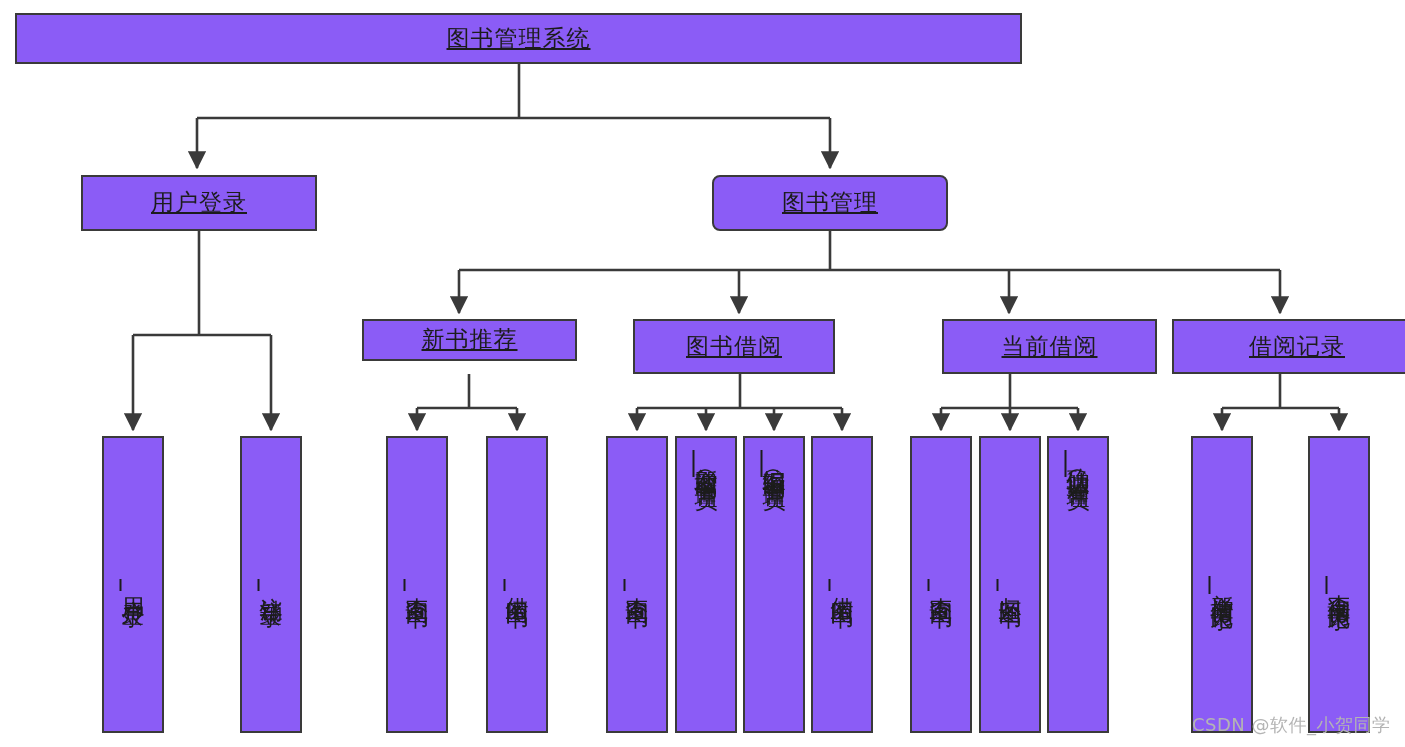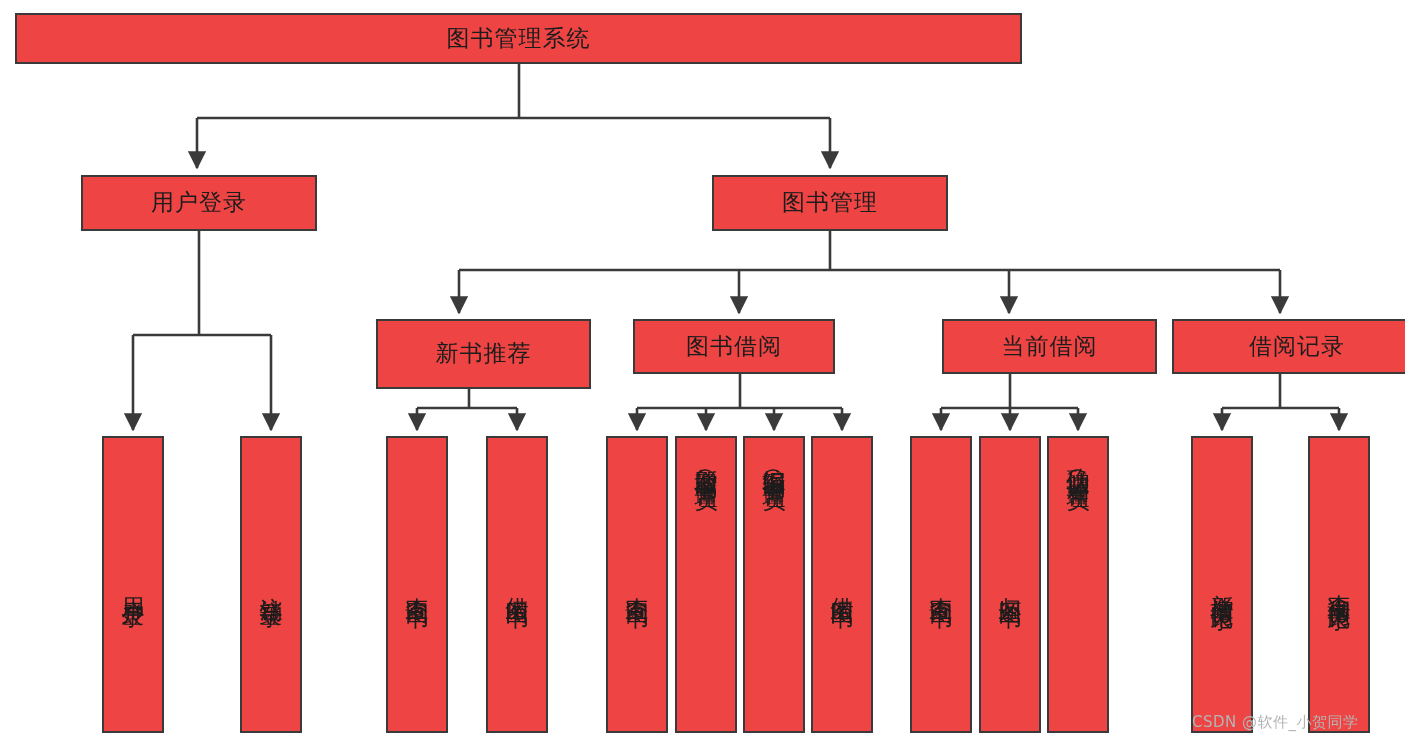--- a/index.html
+++ b/index.html
@@ -21,27 +21,28 @@
   #diagram-svg {
     position: absolute;
     left: 0;
     top: 0;
     width: 1405px;
     height: 747px;
   }
   .node {
     position: absolute;
     box-sizing: border-box;
-    background: #ef4444;
+    background: #8b5cf6;
     border: 2px solid #3a3a3a;
     display: flex;
     align-items: center;
     justify-content: center;
     color: #1c1c1c;
     z-index: 3;
+    text-decoration: underline;
   }
   .node-label {
     display: block;
     text-align: center;
     line-height: 1.18;
     white-space: pre-line;
     color: #1c1c1c;
   }
   
   .node.h .node-label {
@@ -64,21 +65,21 @@
   }
   
   .node.v.mid {
     align-items: center;
     padding-top: 0;
   }
   #watermark {
     position: absolute;
     left: 1192px;
     top: 713px;
-    font-size: 15px;
+    font-size: 18px;
     color: #b4b4b4;
     letter-spacing: 0.5px;
     white-space: nowrap;
     z-index: 6;
     pointer-events: none;
   }
 </style>
 </head>
 <body>
 
@@ -135,25 +136,25 @@
   </svg>
 
   <div class="node h" style="left:15px; top:13px; width:1007px; height:51px;">
     <span class="node-label">图书管理系统</span>
   </div>
 
   <div class="node h" style="left:81px; top:175px; width:236px; height:56px;">
     <span class="node-label">用户登录</span>
   </div>
 
-  <div class="node h" style="left:712px; top:175px; width:236px; height:56px;">
+  <div class="node h" style="left:712px; top:175px; width:236px; height:56px;border-radius:8px;">
     <span class="node-label">图书管理</span>
   </div>
 
-  <div class="node h" style="left:376px; top:319px; width:215px; height:70px;">
+  <div class="node h" style="left:362px; top:319px; width:215px; height:42px;">
     <span class="node-label">新书推荐</span>
   </div>
 
   <div class="node h" style="left:633px; top:319px; width:202px; height:55px;">
     <span class="node-label">图书借阅</span>
   </div>
 
   <div class="node h" style="left:902px; top:319px; width:215px; height:55px;margin-left:40px;">
     <span class="node-label">当前借阅</span>
   </div>

